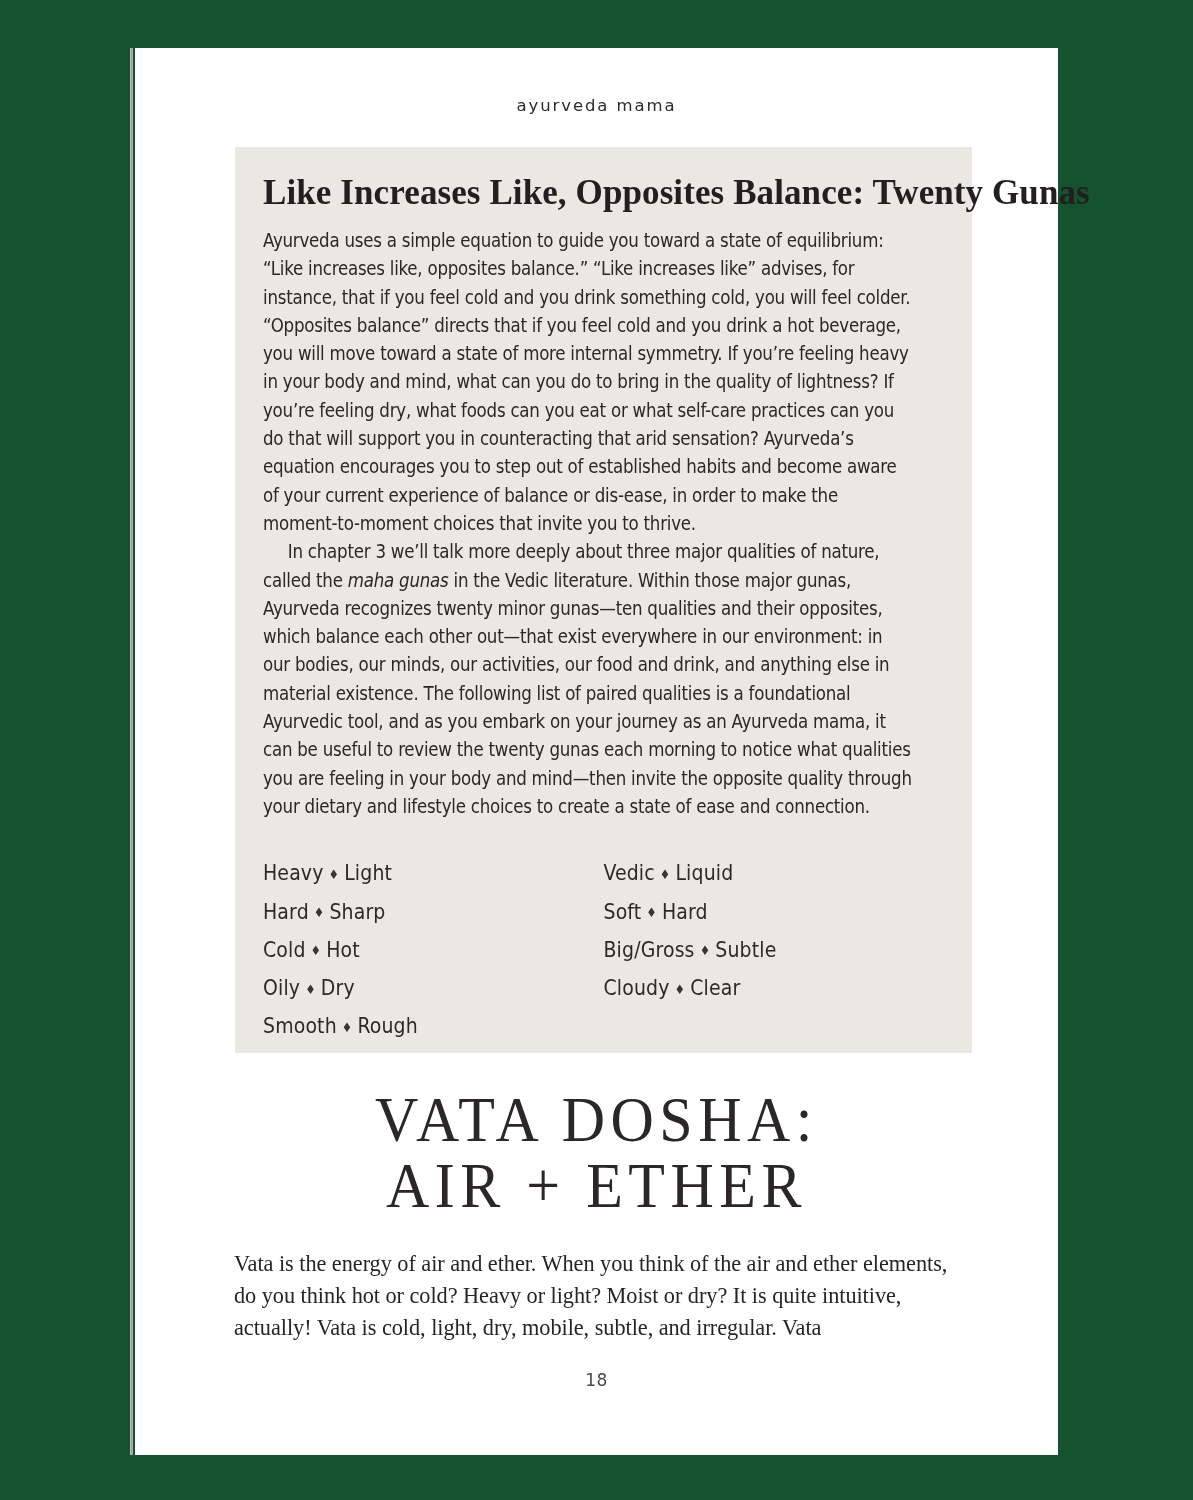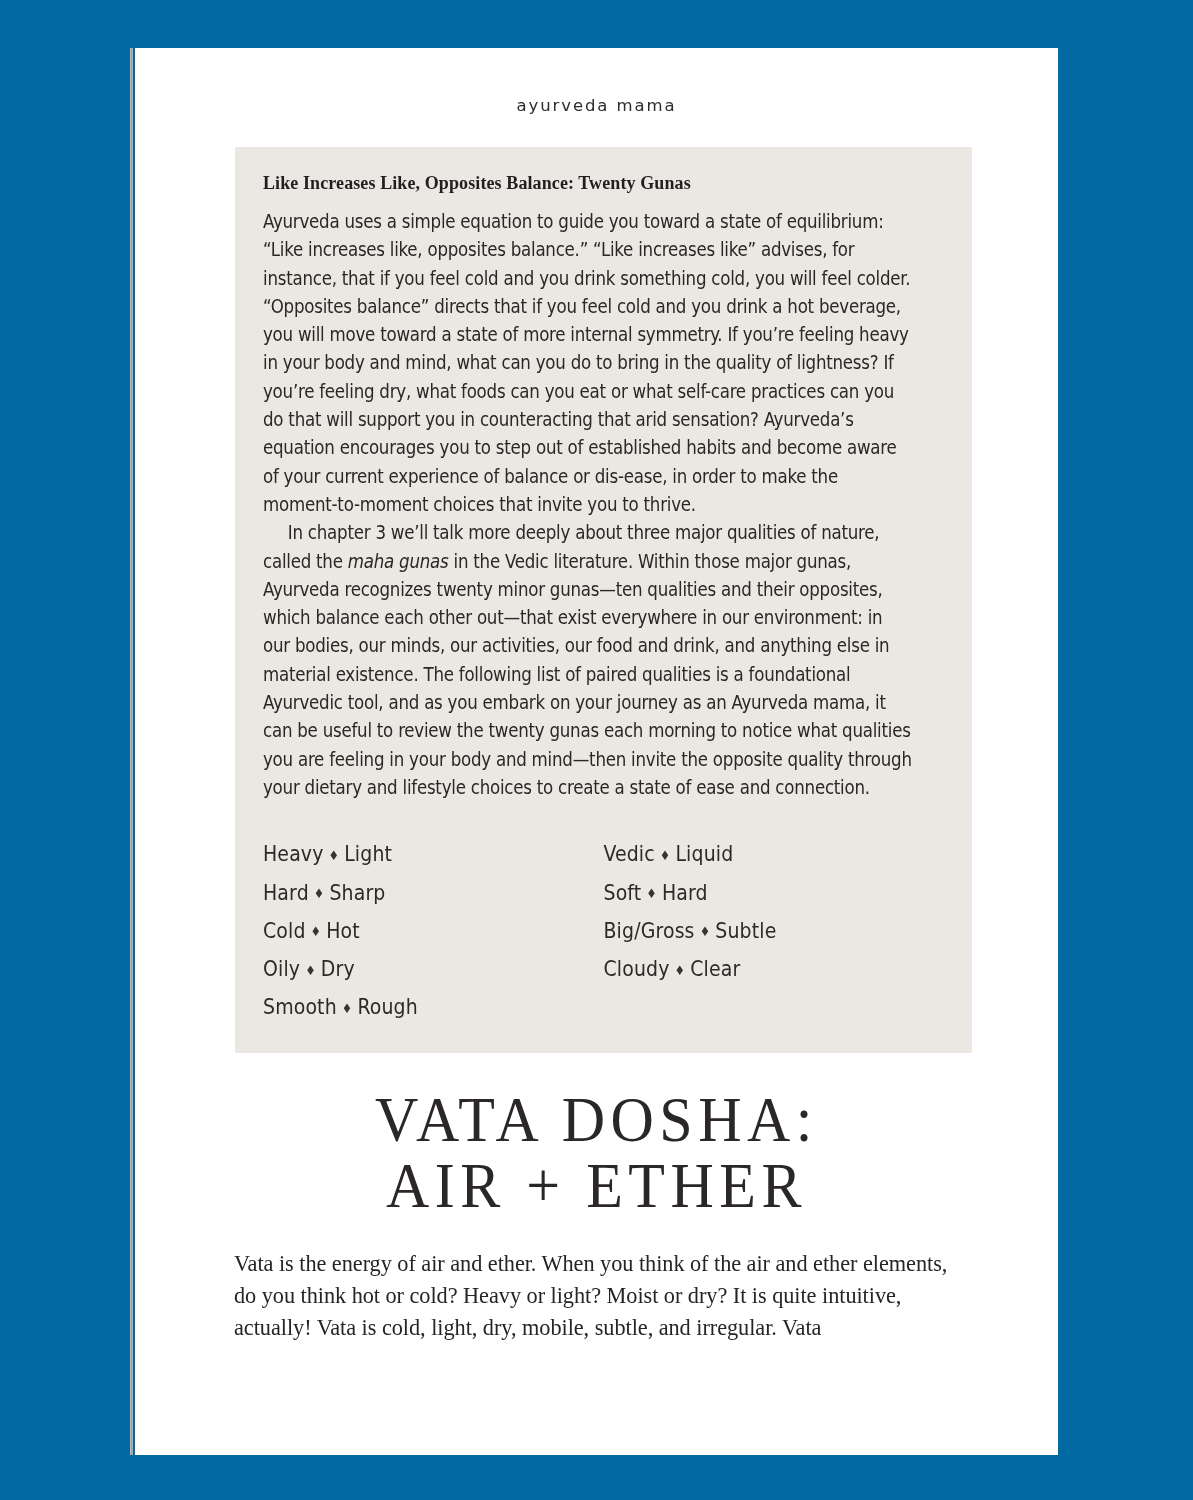--- a/index.html
+++ b/index.html
@@ -12,21 +12,21 @@
     height: 1500px;
     font-family: "Liberation Sans", sans-serif;
     overflow: hidden;
   }
 
   
   #screen {
     position: relative;
     width: 1193px;
     height: 1500px;
-    background: #0369a1;
+    background: #14532d;
   }
   #gutter-line {
     position: absolute;
     left: 130px;
     top: 48px;
     width: 3px;
     height: 1407px;
     background: linear-gradient(to right, #cfcfcf 0%, #9a9a9a 45%, #b9b9b9 100%);
   }
   #page {
@@ -58,21 +58,21 @@
     top: 99px;
     width: 737px;
     height: 906px;
     background: #ebe7e3;
     box-sizing: border-box;
     padding: 26px 28px 0 28px;
   }
   #guna-title {
     font-family: "Liberation Serif", serif;
     font-weight: bold;
-    font-size: 18px;
+    font-size: 35px;
     color: #231f20;
     letter-spacing: 0.1px;
     margin: 0 0 14px 0;
     white-space: nowrap;
   }
   .box-para {
     font-family: "DejaVu Sans Condensed", "Liberation Sans Narrow", "DejaVu Sans", sans-serif;
     font-size: 19.4px;
     line-height: 28.3px;
     color: #2b2725;
@@ -195,15 +195,16 @@
 
     </div>
 
     <div id="section-title">
       <span class="line">VATA DOSHA:</span>
       <span class="line">AIR + ETHER</span>
     </div>
 
     <div id="body-text">Vata is the energy of air and ether. When you think of the air and ether elements, do you think hot or cold? Heavy or light? Moist or dry? It is quite intuitive, actually! Vata is cold, light, dry, mobile, subtle, and irregular. Vata</div>
 
+    <div id="folio">18</div>
 
   </div>
 </div>
 
 </body></html>

